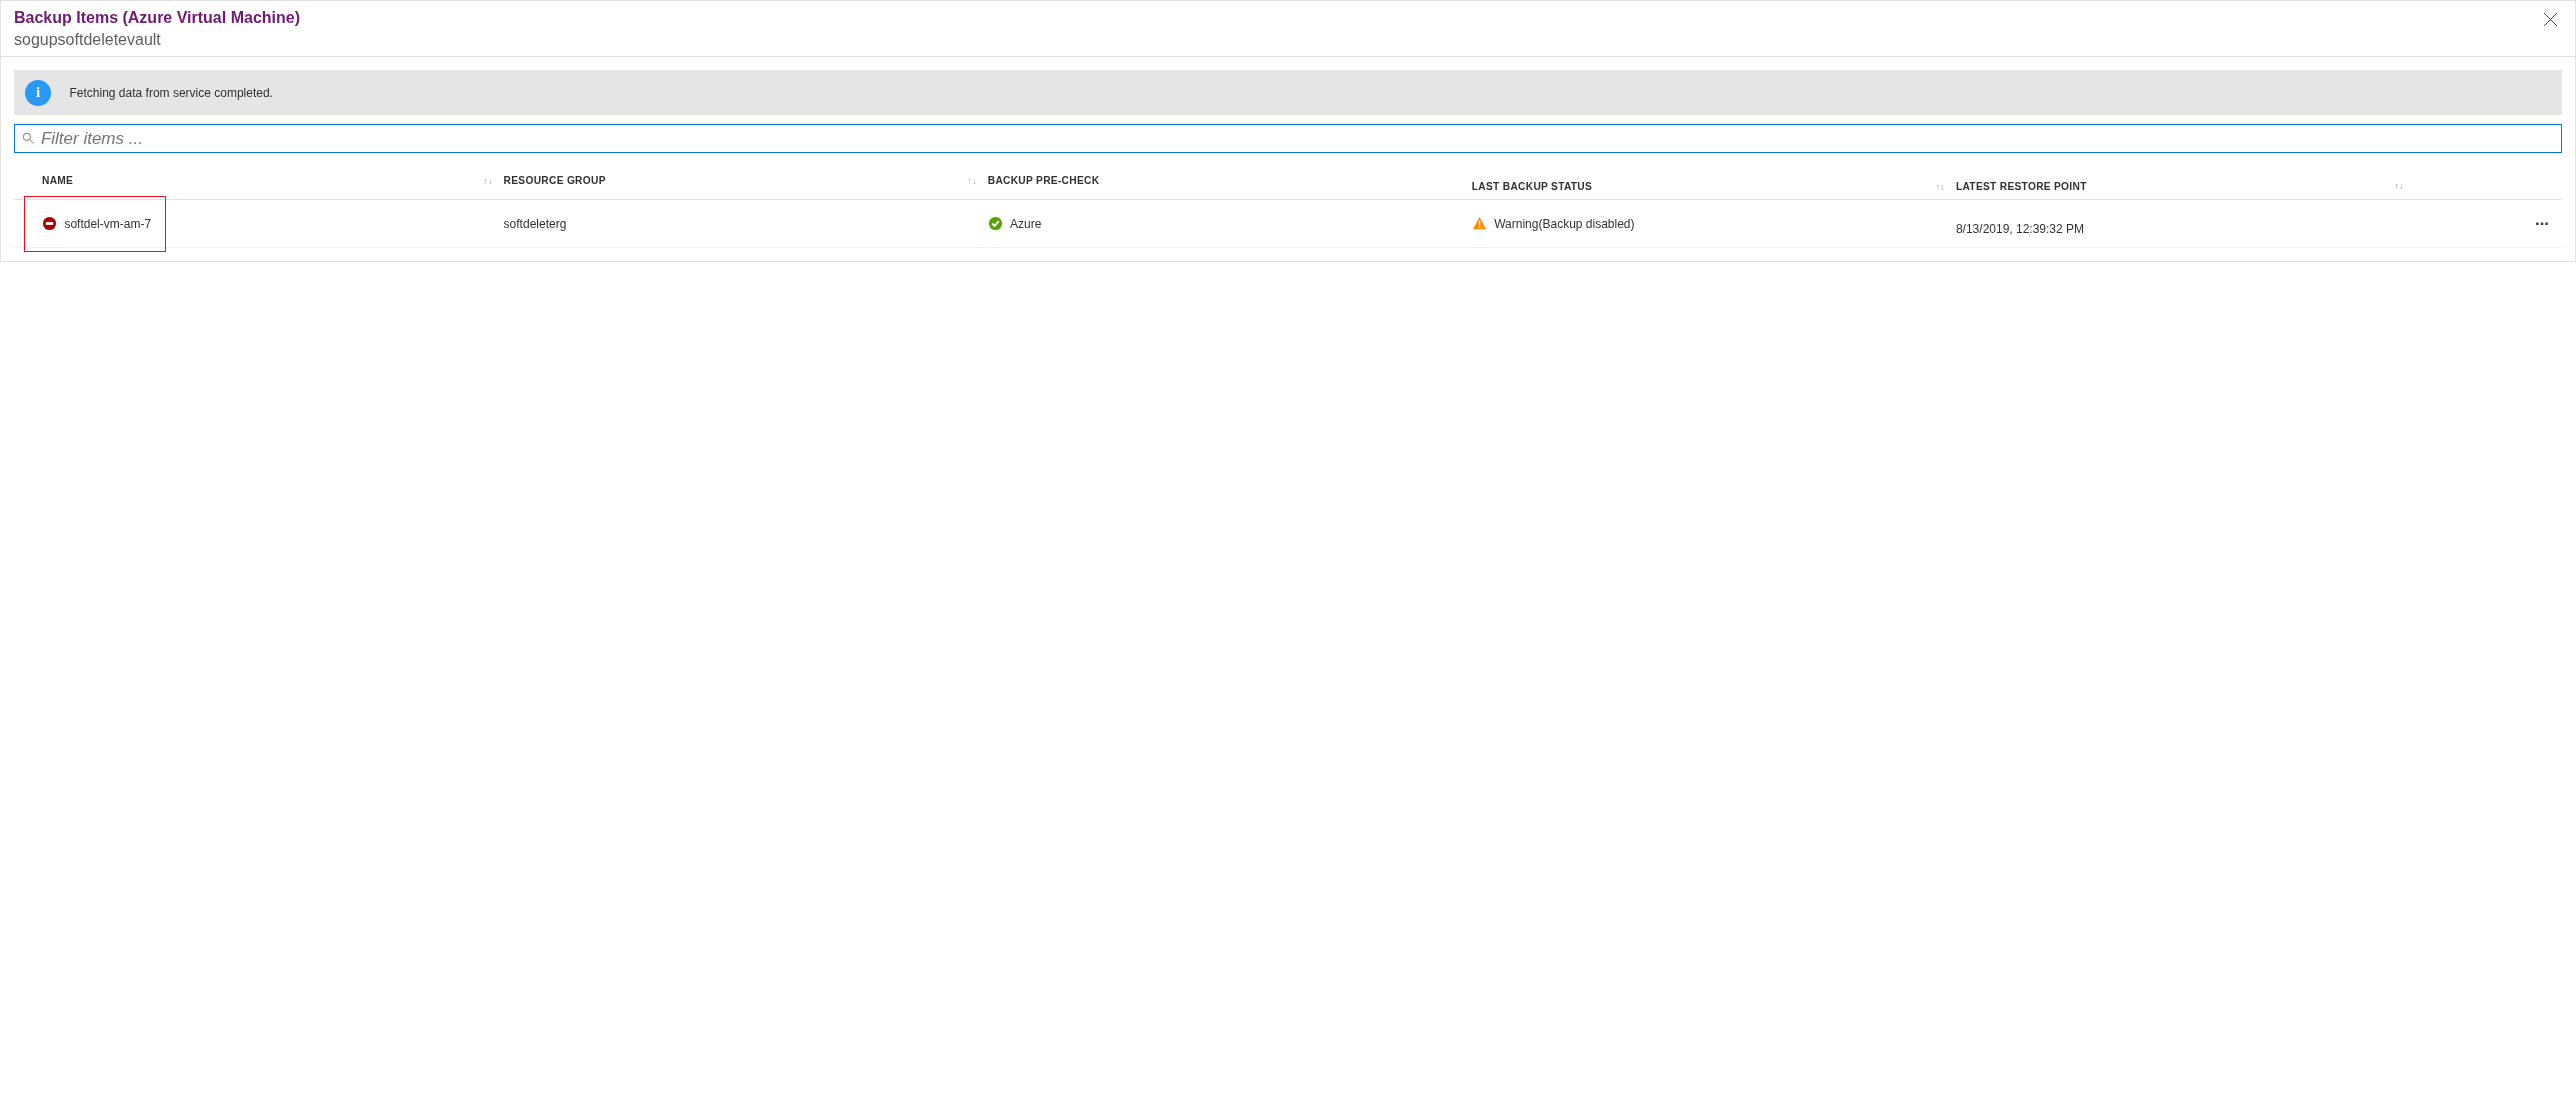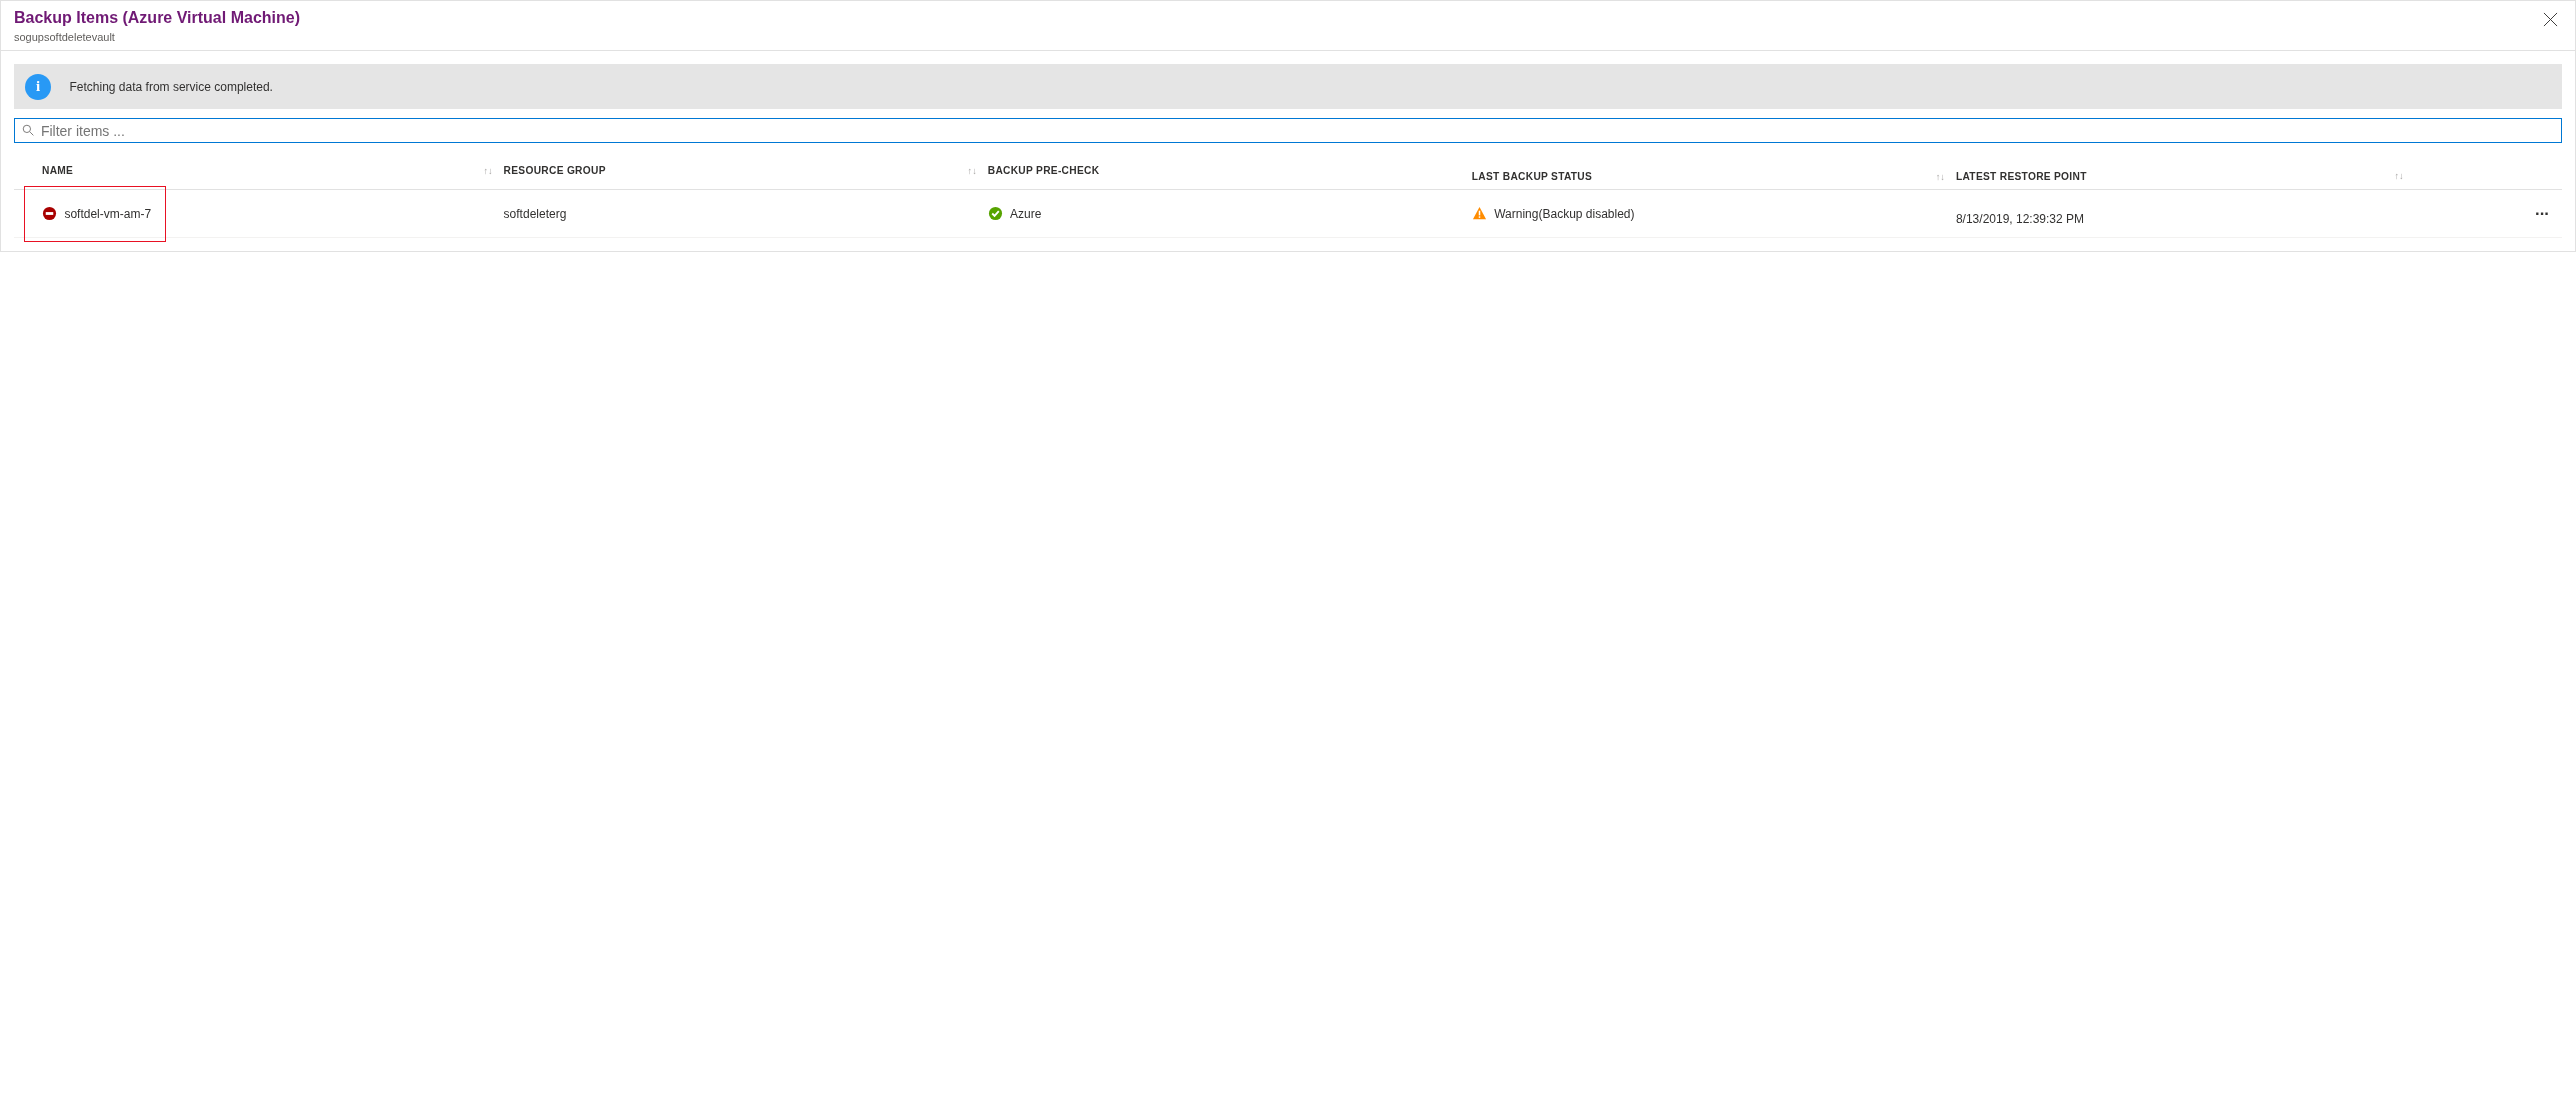--- a/index.html
+++ b/index.html
@@ -24,21 +24,21 @@
       padding: 7.4px 13px 7.4px 13px;
       border-bottom: 0.9px solid #e1e1e1;
     }
     .blade-title {
       font-size: 16px;
       font-weight: 700;
       color: #701a75;
       line-height: 1.3;
     }
     .blade-subtitle {
-      font-size: 11px;
+      font-size: 16px;
       color: #605e5c;
       margin-top: 1.8px;
     }
     .close-btn {
       font-size: 16.6px;
       color: #323130;
       cursor: pointer;
       padding: 3.7px;
       line-height: 1;
     }
@@ -94,21 +94,22 @@
     }
     .search-box svg {
       width: 13px;
       height: 13px;
       flex-shrink: 0;
     }
     .search-input {
       border: none;
       outline: none;
       flex: 1;
-      font-size: 14px;
+      font-size: 17px;
+      font-style: italic;
       padding-left: 5.5px;
       color: #b91c1c;
       background: transparent;
     }
     .grid {
       width: 100%;
     }
     .grid-header {
       display: flex;
       border-bottom: 0.9px solid #e1e1e1;

